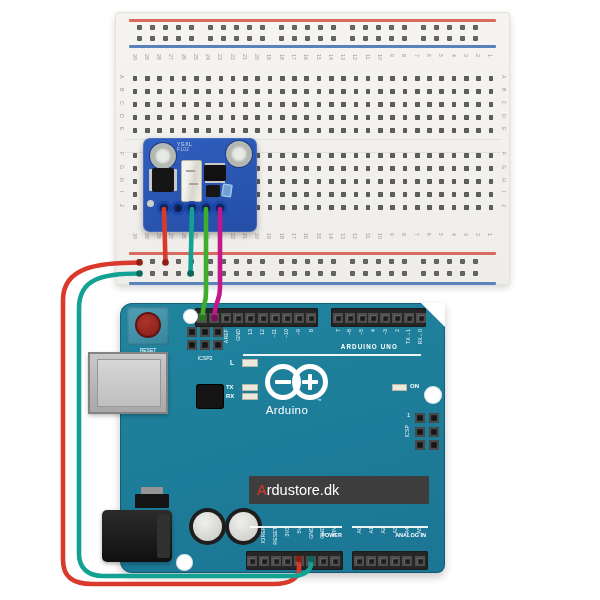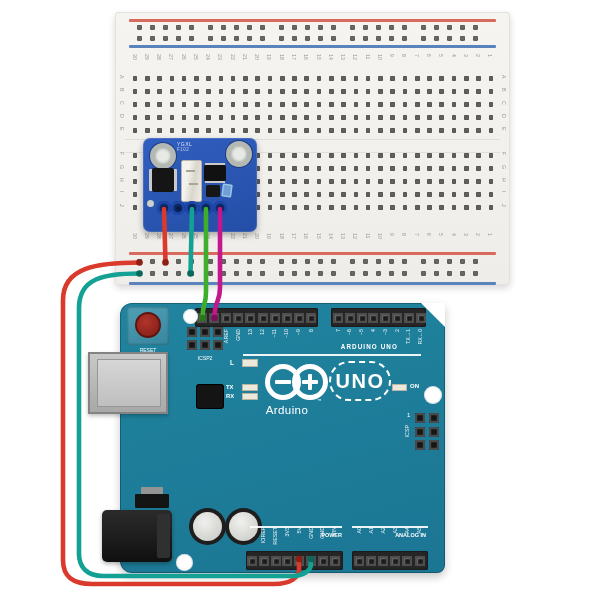--- a/index.html
+++ b/index.html
@@ -789,21 +789,20 @@
     <div class="silk" style="left:106px;top:90px;font-size:5.8px;font-weight:bold;">RX</div>
     <div class="ledrect" style="left:122px;top:90px;width:16px;height:7px;"></div>
 
     <div class="ring" style="left:145px;top:61px;"></div>
     <div class="ring" style="left:172px;top:61px;"></div>
     <div class="bar" style="left:155px;top:76.8px;width:16px;height:4.5px;"></div>
     <div class="bar" style="left:182px;top:76.8px;width:16px;height:4.5px;"></div>
     <div class="bar" style="left:187.8px;top:71px;width:4.5px;height:16px;"></div>
     <div class="brand">Arduino</div>
     <div class="tm">™</div>
-    <div class="uno-badge">UNO</div>
 
     <div class="ledrect" style="left:272px;top:81px;width:15px;height:7px;"></div>
     <div class="silk" style="left:290px;top:80px;font-size:6px;font-weight:bold;">ON</div>
 
     <div class="mount" style="left:63px;top:6px;width:15px;height:15px;"></div>
     <div class="mount" style="left:304px;top:83px;width:18px;height:18px;"></div>
     <div class="mount" style="left:56px;top:251px;width:17px;height:17px;"></div>
 
     <div id="icsp-block">
         <div class="icsq" style="left: 295px; top: 110px;"></div>
@@ -811,20 +810,23 @@
         <div class="icsq" style="left: 295px; top: 123.5px;"></div>
         <div class="icsq" style="left: 308.5px; top: 123.5px;"></div>
         <div class="icsq" style="left: 295px; top: 137px;"></div>
         <div class="icsq" style="left: 308.5px; top: 137px;"></div>
       </div>
     <div class="silk" style="left:287px;top:109px;font-size:6px;">1</div>
     <div class="pinlabel" style="left:284px;top:122px;height:30px;">
       <span>ICSP</span>
       </div>
 
+    <div class="badge">
+      <span class="first" id="badge-first">A</span><span id="badge-rest">rdustore.dk</span>
+    </div>
 
     <div class="silkline" style="left:130px;top:223px;width:92px;"></div>
     <div class="silk" style="left:176px;top:229px;width:46px;text-align:right;font-size:5.5px;font-weight:bold;">POWER</div>
     <div class="silkline" style="left:232px;top:223px;width:76px;"></div>
     <div class="silk" style="left:238px;top:229px;width:68px;text-align:right;font-size:5.5px;font-weight:bold;">ANALOG IN</div>
 
     <div id="corner-cut"></div>
   </div>
 
   <svg id="wires" width="600" height="600" viewBox="0 0 600 600">

